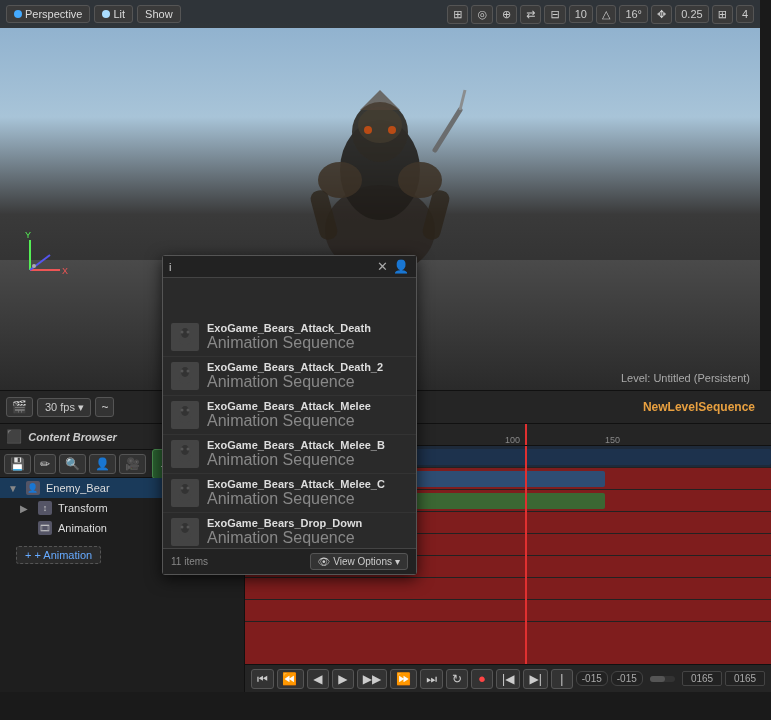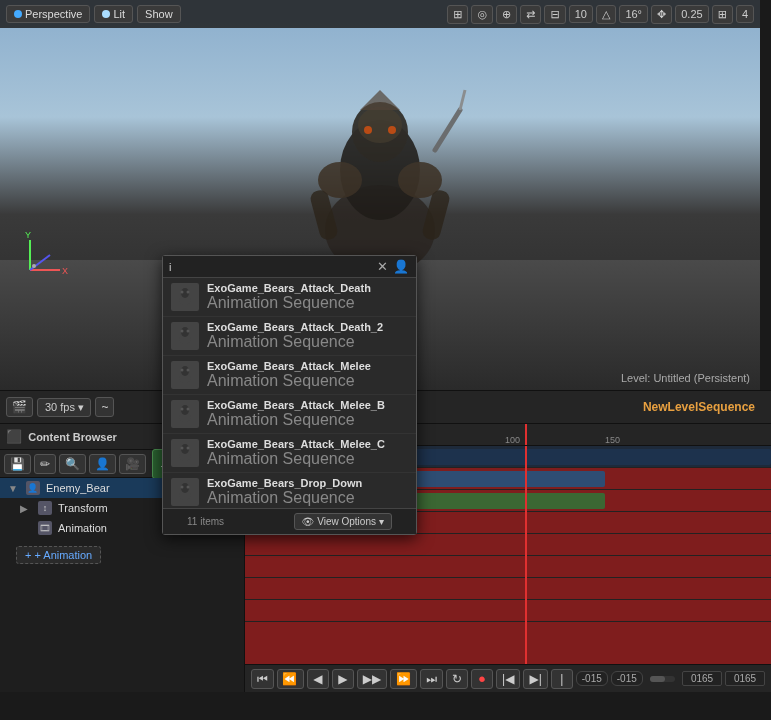--- a/index.html
+++ b/index.html
@@ -159,20 +159,21 @@
       display: flex;
       align-items: center;
       padding: 0 6px;
       gap: 6px;
       border-bottom: 1px solid #111;
     }
     #content-browser-title {
       font-size: 11px;
       color: #ccc;
       font-weight: bold;
+      font-style: italic;
     }
     #cb-icons {
       display: flex; gap: 4px; margin-left: auto;
     }
     #cb-toolbar {
       height: 28px;
       background: #252525;
       display: flex;
       align-items: center;
       padding: 0 4px;
@@ -395,20 +396,21 @@
       padding: 0 2px;
     }
     .search-user-icon {
       color: #888;
       font-size: 13px;
       margin-left: 4px;
     }
     #search-results {
       max-height: 230px;
       overflow-y: auto;
+      margin-top: 40px;
     }
     .search-result-item {
       display: flex;
       align-items: center;
       gap: 8px;
       padding: 4px 8px;
       cursor: pointer;
       border-bottom: 1px solid #333;
     }
     .search-thumb {
@@ -425,21 +427,21 @@
       font-size: 11px;
       font-weight: bold;
     }
     .search-result-type {
       color: #888;
       font-size: 16px;
     }
     #search-footer {
       display: flex;
       align-items: center;
-      padding: 4px 24px;
+      padding: 4px 8px;
       border-top: 1px solid #444;
       background: #222;
     }
     #items-count {
       color: #888;
       font-size: 10px;
     }
     #view-options-btn {
       margin-left: auto;
       background: #333;

